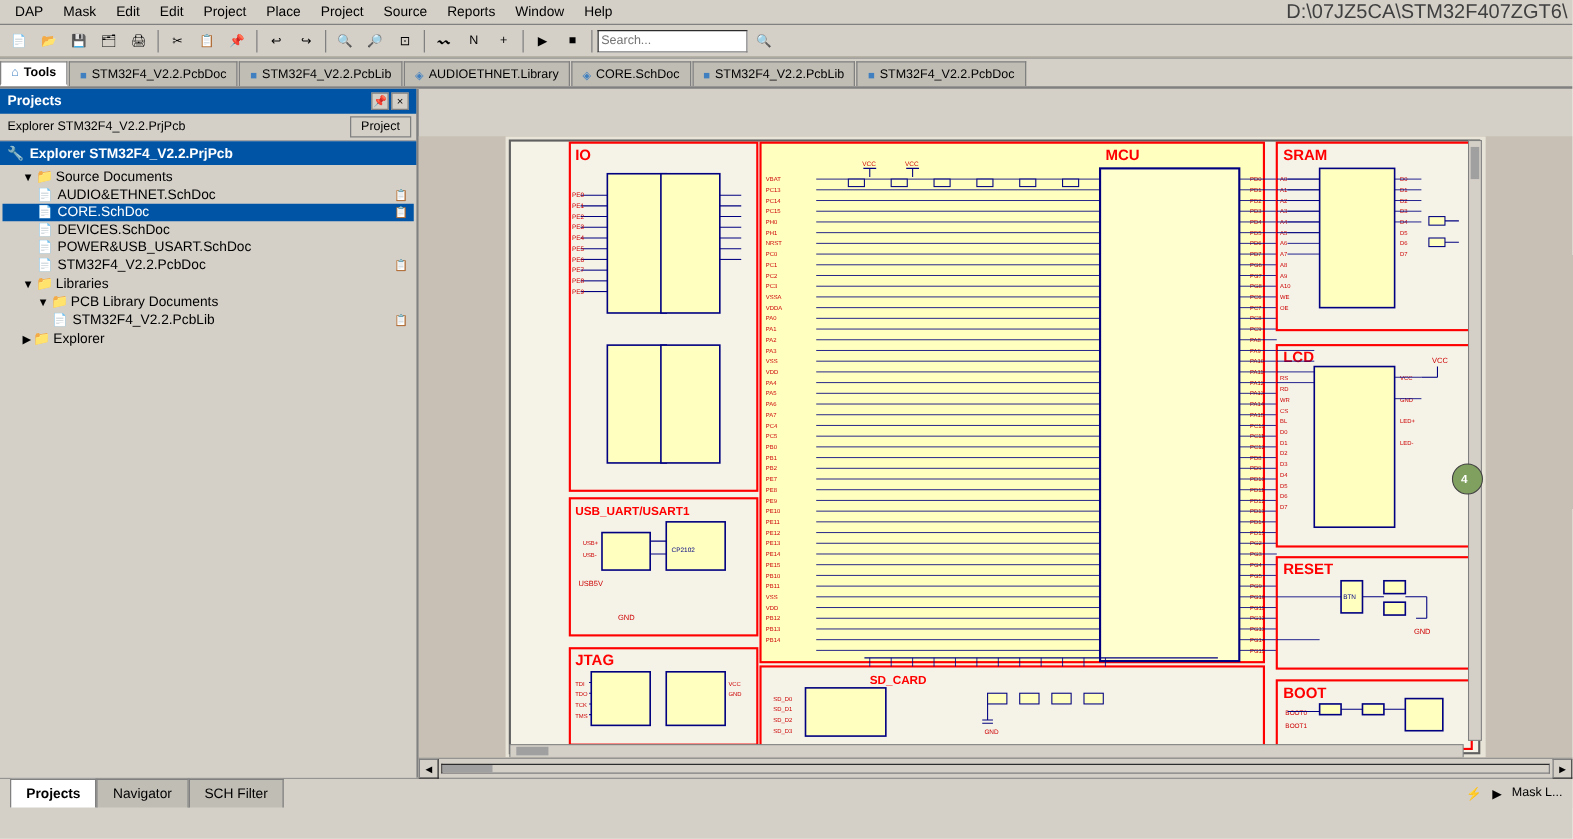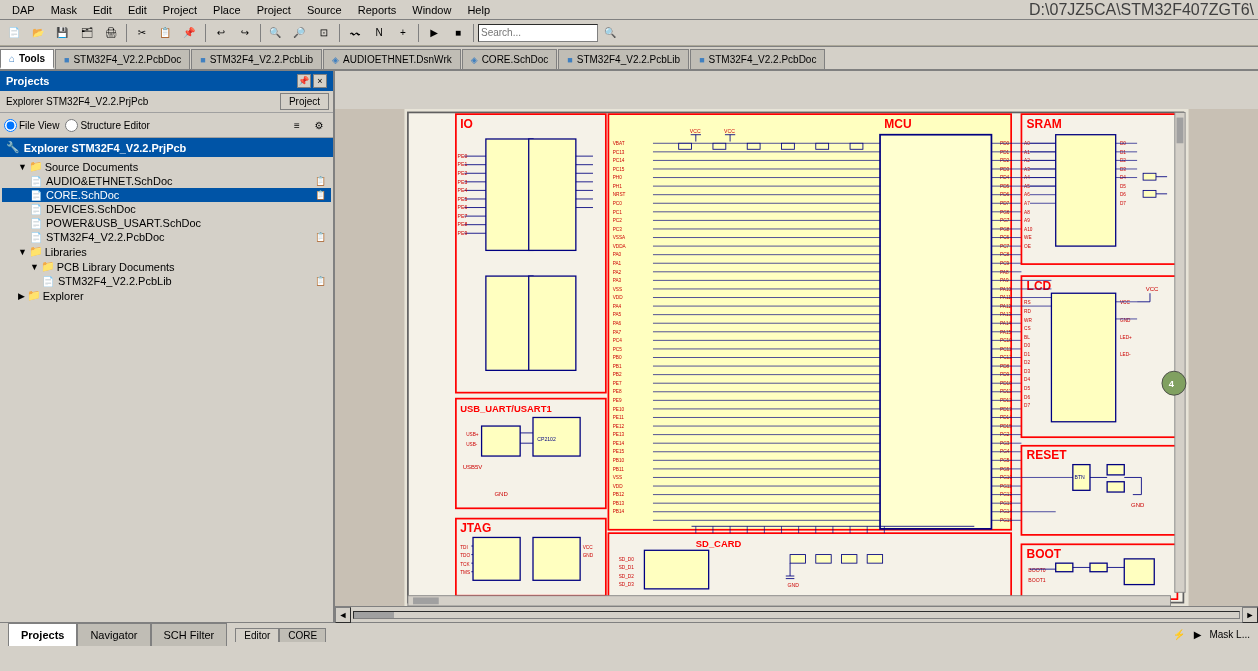--- a/index.html
+++ b/index.html
@@ -128,21 +128,21 @@
   <div class="tab">
     <span style="color:#4080c0;font-size:9px">■</span>
     <span>STM32F4_V2.2.PcbDoc</span>
   </div>
   <div class="tab">
     <span style="color:#4080c0;font-size:9px">■</span>
     <span>STM32F4_V2.2.PcbLib</span>
   </div>
   <div class="tab">
     <span style="color:#4080c0;font-size:9px">◈</span>
-    <span>AUDIOETHNET.DsnWrk</span>
+    <span>AUDIOETHNET.Library</span>
   </div>
   <div class="tab">
     <span style="color:#4080c0;font-size:9px">◈</span>
     <span>CORE.SchDoc</span>
   </div>
   <div class="tab">
     <span style="color:#4080c0;font-size:9px">■</span>
     <span>STM32F4_V2.2.PcbLib</span>
   </div>
   <div class="tab">
@@ -161,34 +161,20 @@
         <button class="panel-title-btn">×</button>
       </div>
     </div>
 
 
     <div class="project-row">
       <span class="project-label">Explorer STM32F4_V2.2.PrjPcb</span>
       <button class="project-btn">Project</button>
     </div>
 
-    <div class="view-row">
-      <label class="view-radio">
-        <input type="radio" name="view" checked="" style="">
-        <span>File View</span>
-      </label>
-      <label class="view-radio">
-        <input type="radio" name="view" style="">
-        <span>Structure Editor</span>
-      </label>
-      <div class="view-icons">
-        <button class="view-icon-btn">≡</button>
-        <button class="view-icon-btn">⚙</button>
-      </div>
-    </div>
 
     <div class="tree-header">
       <span>🔧</span>
       <span>Explorer STM32F4_V2.2.PrjPcb</span>
     </div>
 
     <div class="tree-area">
 
       <div class="tree-item tree-indent1">
         <span class="expand-icon">▼</span>
@@ -707,22 +693,18 @@
     </div>
   </div>
 </div>
 
 <div class="status-bar">
   <div class="status-tabs">
     <div class="status-tab active">Projects</div>
     <div class="status-tab">Navigator</div>
     <div class="status-tab">SCH Filter</div>
   </div>
-  <div style="flex:1; display:flex; align-items:center; padding: 0 8px;">
-    <div style="background:#d4d0c8; border:1px solid #808080; padding:1px 8px; font-size:10px; cursor:pointer; border-bottom:none;">Editor</div>
-    <div style="background:#c0bdb5; border:1px solid #808080; padding:1px 8px; font-size:10px; cursor:pointer; border-bottom:none;">CORE</div>
-  </div>
   <div class="status-right">
     <span>⚡</span>
     <span>▶</span>
     <span>Mask L...</span>
   </div>
 </div>
 
 </body></html>

